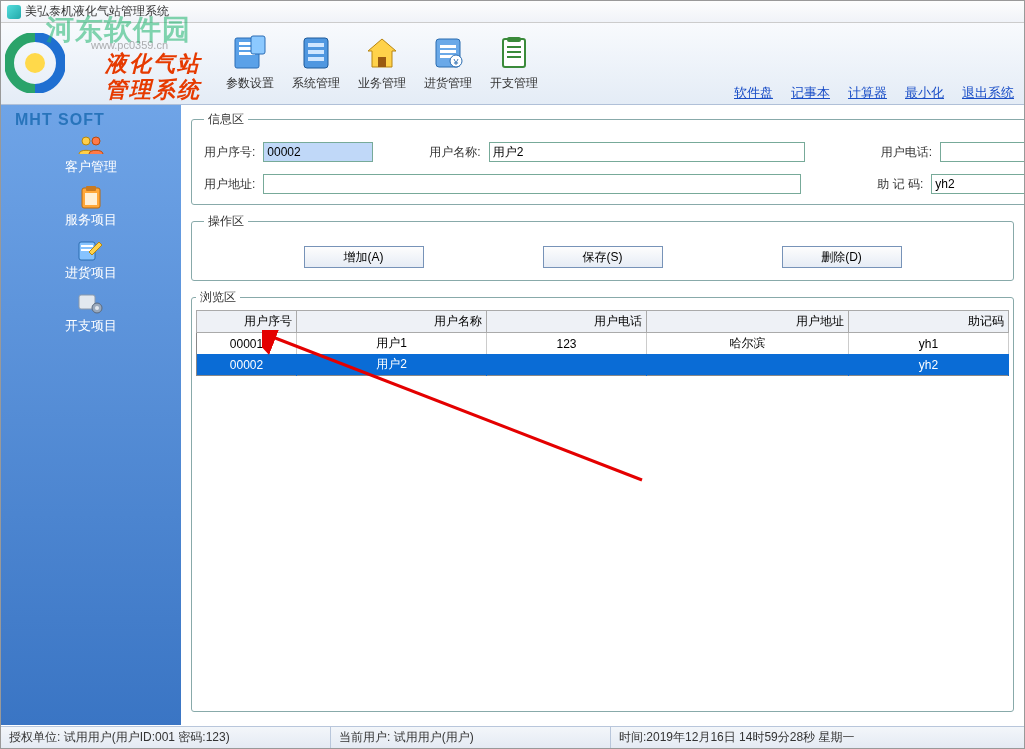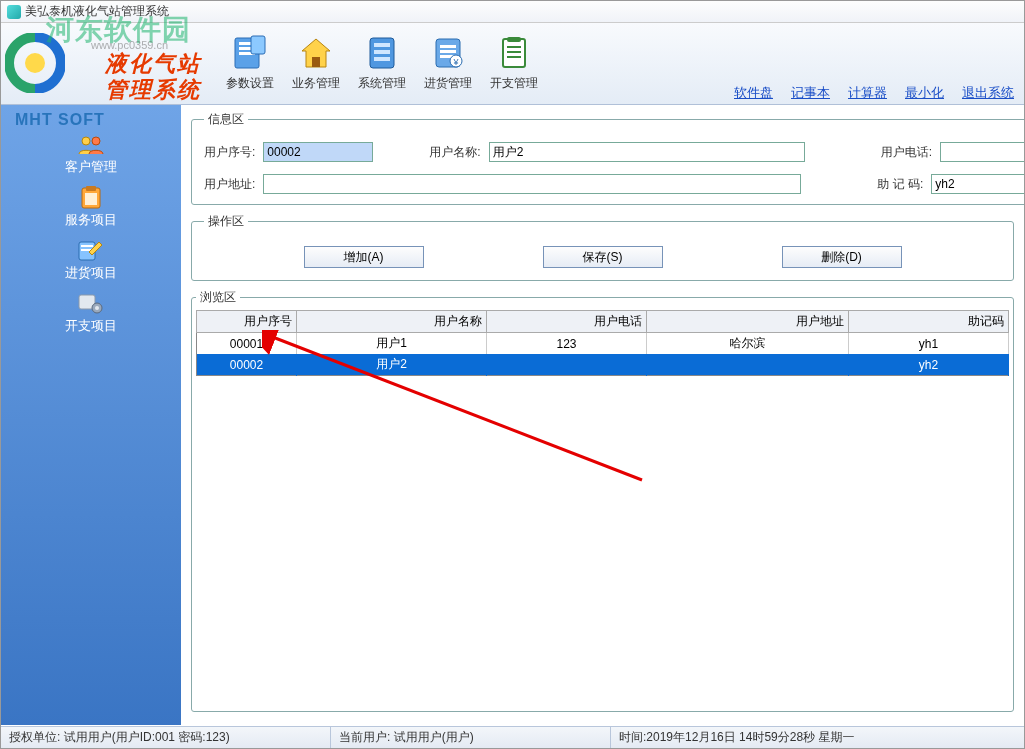--- a/index.html
+++ b/index.html
@@ -95,36 +95,36 @@
             <rect x="7" y="12" width="16" height="3" fill="#fff"></rect>
             <rect x="7" y="17" width="16" height="3" fill="#fff"></rect>
             <rect x="19" y="1" width="14" height="18" rx="2" fill="#8cc9ff" stroke="#2b6db5"></rect>
           </svg>
       </div>
       <div class="menu-label">参数设置</div>
     </div>
     <div class="menu-item">
       <div class="menu-icon">
         <svg viewBox="0 0 36 36">
-            <path d="M18 4 L32 16 H28 V32 H8 V16 H4 Z" fill="#ffd24a" stroke="#b88510"></path>
-            <rect x="14" y="22" width="8" height="10" fill="#9a5a10"></rect>
-          </svg>
-      </div>
-      <div class="menu-label">业务管理</div>
-    </div>
-    <div class="menu-item">
-      <div class="menu-icon">
-        <svg viewBox="0 0 36 36">
             <rect x="6" y="3" width="24" height="30" rx="3" fill="#4f97e0" stroke="#1e5a9a"></rect>
             <rect x="10" y="8" width="16" height="4" fill="#cfe6ff"></rect>
             <rect x="10" y="15" width="16" height="4" fill="#cfe6ff"></rect>
             <rect x="10" y="22" width="16" height="4" fill="#cfe6ff"></rect>
           </svg>
       </div>
       <div class="menu-label">系统管理</div>
+    </div>
+    <div class="menu-item">
+      <div class="menu-icon">
+        <svg viewBox="0 0 36 36">
+            <path d="M18 4 L32 16 H28 V32 H8 V16 H4 Z" fill="#ffd24a" stroke="#b88510"></path>
+            <rect x="14" y="22" width="8" height="10" fill="#9a5a10"></rect>
+          </svg>
+      </div>
+      <div class="menu-label">业务管理</div>
     </div>
     <div class="menu-item">
       <div class="menu-icon">
         <svg viewBox="0 0 36 36">
             <rect x="6" y="4" width="24" height="28" rx="3" fill="#6aa9e8" stroke="#2a6cb0"></rect>
             <rect x="10" y="10" width="16" height="3" fill="#fff"></rect>
             <rect x="10" y="15" width="16" height="3" fill="#fff"></rect>
             <rect x="10" y="20" width="16" height="3" fill="#fff"></rect>
             <circle cx="26" cy="26" r="6" fill="#fff" stroke="#2a6cb0"></circle>
             <text x="26" y="30" text-anchor="middle" font-size="9" fill="#2a6cb0">¥</text>

